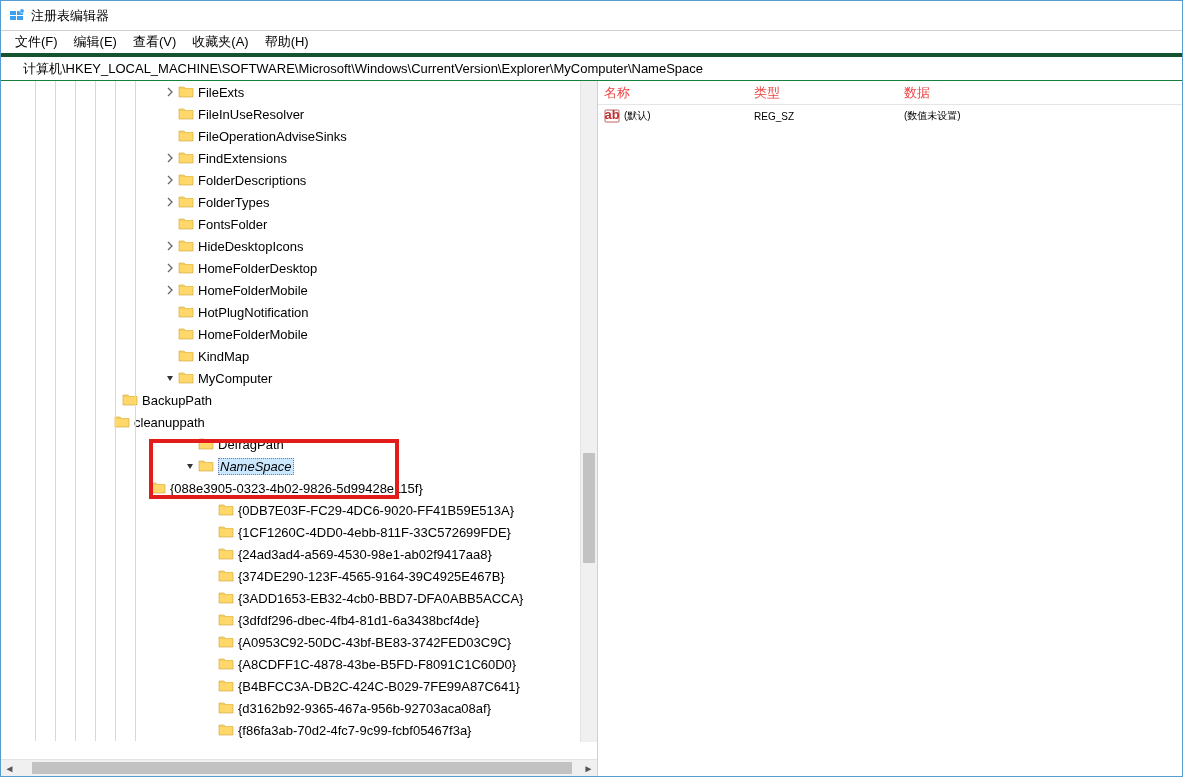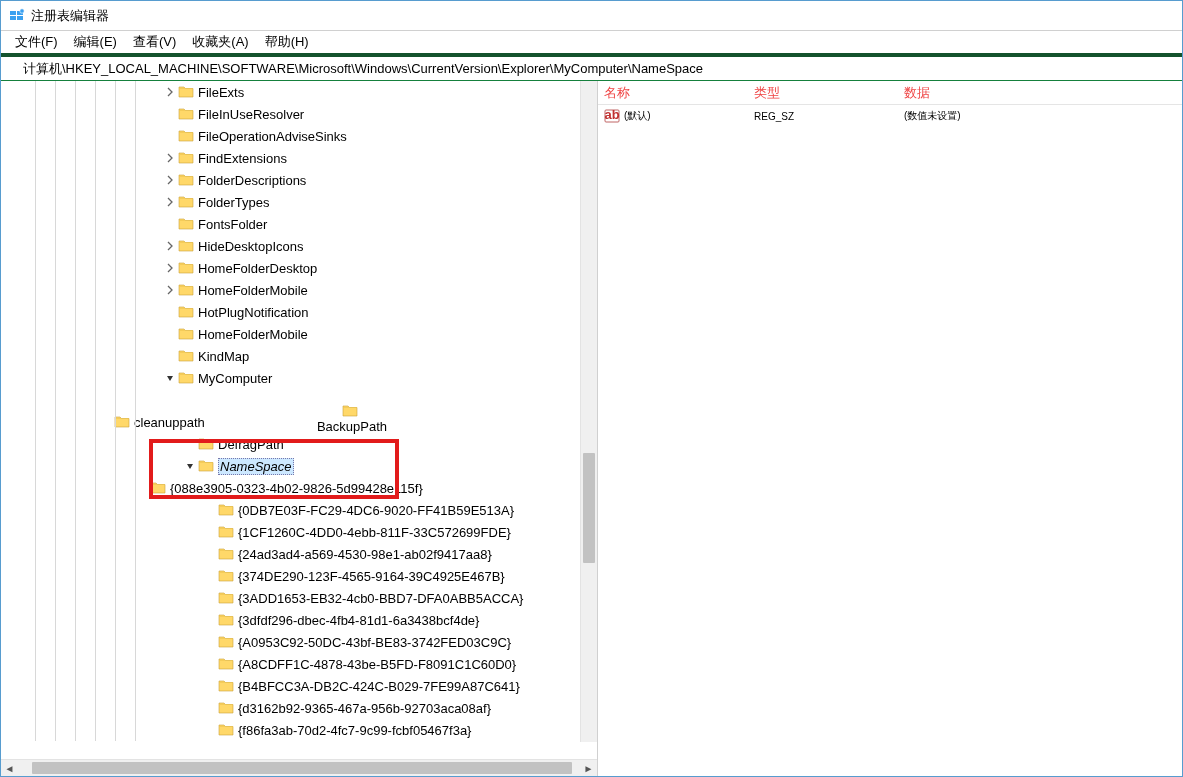--- a/index.html
+++ b/index.html
@@ -243,21 +243,21 @@
                 </svg>
               </span>
               <span class="folder-icon">
                 <svg viewBox="0 0 16 16" width="16" height="16">
                   <path d="M1 3 h5 l1.5 1.5 H15 V13 H1 Z" fill="#ffd869" stroke="#caa33a" stroke-width="0.6"></path>
                   <path d="M1 4.5 H15" stroke="#eec44f" stroke-width="0.6"></path>
                 </svg>
               </span>
               <span class="label">MyComputer</span>
             </div>
-            <div class="tree-row" style="padding-left: 92px; flex-direction: column;">
+            <div class="tree-row" style="padding-left: 92px;">
               <span class="twisty"></span>
               <span class="folder-icon">
                 <svg viewBox="0 0 16 16" width="16" height="16">
                   <path d="M1 3 h5 l1.5 1.5 H15 V13 H1 Z" fill="#ffd869" stroke="#caa33a" stroke-width="0.6"></path>
                   <path d="M1 4.5 H15" stroke="#eec44f" stroke-width="0.6"></path>
                 </svg>
               </span>
               <span class="label">BackupPath</span>
             </div>
             <div class="tree-row" style="padding-left: 84px;">

